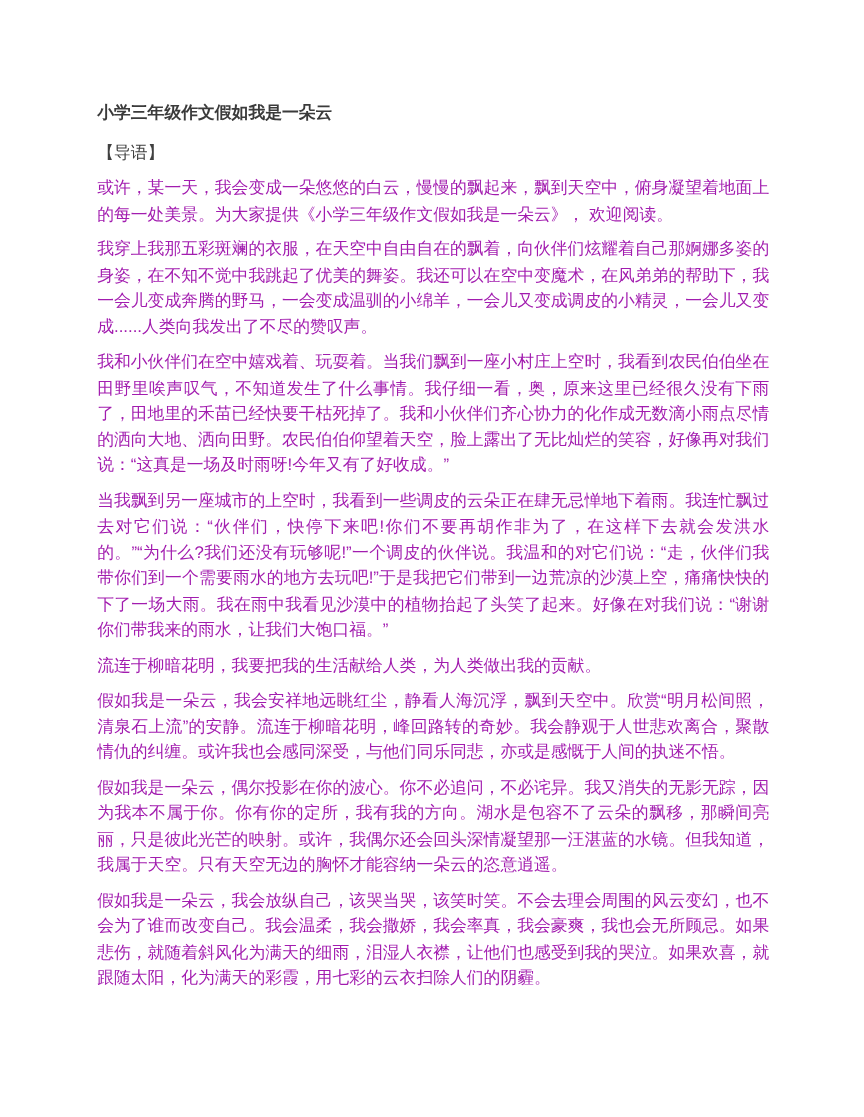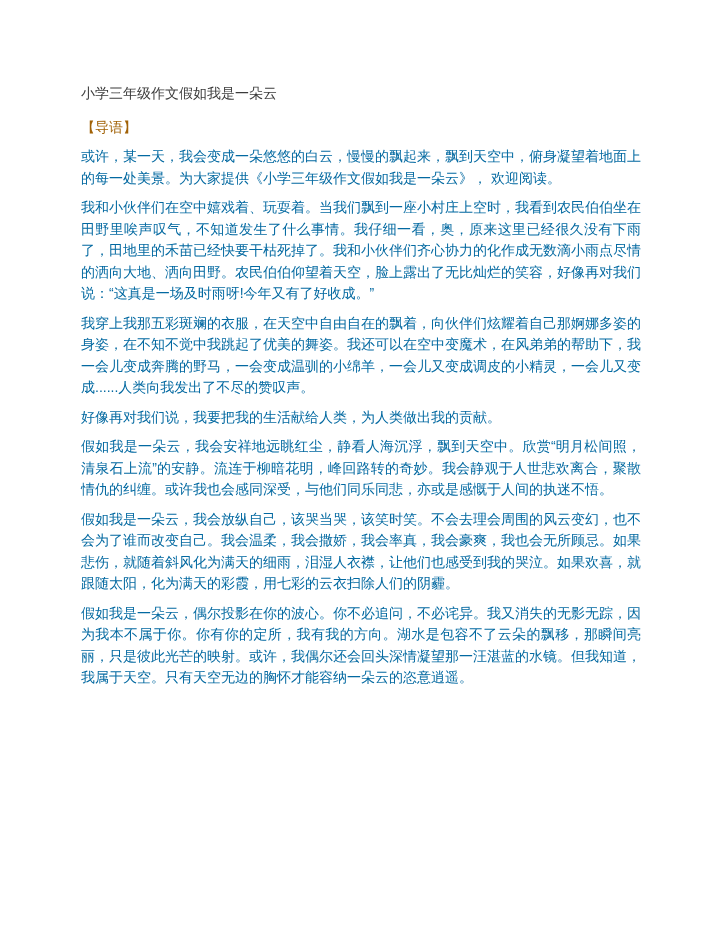--- a/index.html
+++ b/index.html
@@ -16,56 +16,57 @@
     overflow: hidden;
   }
   .doc {
     width: 720px;
     height: 931px;
     padding: 83px 79px 0 81px;
     background: #ffffff;
   }
   .doc-title {
     font-size: 14px;
-    font-weight: normal;
+    font-weight: bold;
     line-height: 21.5px;
     margin: 0 0 12px 0;
     color: #3b3b3b;
   }
   .section-heading {
     font-size: 14px;
     line-height: 21.5px;
     margin: 0 0 8px 0;
-    color: #a16207;
+    color: #404040;
   }
   .para {
     font-size: 14px;
     line-height: 21.5px;
     margin: 0 0 8px 0;
     text-align: justify;
-    color: #0369a1;
+    color: #a21caf;
     word-break: break-all;
   }
 </style>
 </head>
 <body>
 
 <div class="doc">
   <h1 class="doc-title">小学三年级作文假如我是一朵云</h1>
 
   <div class="section-heading">【导语】</div>
 
   <p class="para">或许，某一天，我会变成一朵悠悠的白云，慢慢的飘起来，飘到天空中，俯身凝望着地面上的每一处美景。为大家提供《小学三年级作文假如我是一朵云》， 欢迎阅读。</p>
 
 
+  <p class="para">我穿上我那五彩斑斓的衣服，在天空中自由自在的飘着，向伙伴们炫耀着自己那婀娜多姿的身姿，在不知不觉中我跳起了优美的舞姿。我还可以在空中变魔术，在风弟弟的帮助下，我一会儿变成奔腾的野马，一会变成温驯的小绵羊，一会儿又变成调皮的小精灵，一会儿又变成......人类向我发出了不尽的赞叹声。</p>
+
   <p class="para">我和小伙伴们在空中嬉戏着、玩耍着。当我们飘到一座小村庄上空时，我看到农民伯伯坐在田野里唉声叹气，不知道发生了什么事情。我仔细一看，奥，原来这里已经很久没有下雨了，田地里的禾苗已经快要干枯死掉了。我和小伙伴们齐心协力的化作成无数滴小雨点尽情的洒向大地、洒向田野。农民伯伯仰望着天空，脸上露出了无比灿烂的笑容，好像再对我们说：“这真是一场及时雨呀!今年又有了好收成。”</p>
 
-  <p class="para">我穿上我那五彩斑斓的衣服，在天空中自由自在的飘着，向伙伴们炫耀着自己那婀娜多姿的身姿，在不知不觉中我跳起了优美的舞姿。我还可以在空中变魔术，在风弟弟的帮助下，我一会儿变成奔腾的野马，一会变成温驯的小绵羊，一会儿又变成调皮的小精灵，一会儿又变成......人类向我发出了不尽的赞叹声。</p>
+  <p class="para">当我飘到另一座城市的上空时，我看到一些调皮的云朵正在肆无忌惮地下着雨。我连忙飘过去对它们说：“伙伴们，快停下来吧!你们不要再胡作非为了，在这样下去就会发洪水的。”“为什么?我们还没有玩够呢!”一个调皮的伙伴说。我温和的对它们说：“走，伙伴们我带你们到一个需要雨水的地方去玩吧!”于是我把它们带到一边荒凉的沙漠上空，痛痛快快的下了一场大雨。我在雨中我看见沙漠中的植物抬起了头笑了起来。好像在对我们说：“谢谢你们带我来的雨水，让我们大饱口福。”</p>
 
-
-  <p class="para">好像再对我们说，我要把我的生活献给人类，为人类做出我的贡献。</p>
+  <p class="para">流连于柳暗花明，我要把我的生活献给人类，为人类做出我的贡献。</p>
 
   <p class="para">假如我是一朵云，我会安祥地远眺红尘，静看人海沉浮，飘到天空中。欣赏“明月松间照，清泉石上流”的安静。流连于柳暗花明，峰回路转的奇妙。我会静观于人世悲欢离合，聚散情仇的纠缠。或许我也会感同深受，与他们同乐同悲，亦或是感慨于人间的执迷不悟。</p>
 
+  <p class="para">假如我是一朵云，偶尔投影在你的波心。你不必追问，不必诧异。我又消失的无影无踪，因为我本不属于你。你有你的定所，我有我的方向。湖水是包容不了云朵的飘移，那瞬间亮丽，只是彼此光芒的映射。或许，我偶尔还会回头深情凝望那一汪湛蓝的水镜。但我知道，我属于天空。只有天空无边的胸怀才能容纳一朵云的恣意逍遥。</p>
+
   <p class="para">假如我是一朵云，我会放纵自己，该哭当哭，该笑时笑。不会去理会周围的风云变幻，也不会为了谁而改变自己。我会温柔，我会撒娇，我会率真，我会豪爽，我也会无所顾忌。如果悲伤，就随着斜风化为满天的细雨，泪湿人衣襟，让他们也感受到我的哭泣。如果欢喜，就跟随太阳，化为满天的彩霞，用七彩的云衣扫除人们的阴霾。</p>
-
-  <p class="para">假如我是一朵云，偶尔投影在你的波心。你不必追问，不必诧异。我又消失的无影无踪，因为我本不属于你。你有你的定所，我有我的方向。湖水是包容不了云朵的飘移，那瞬间亮丽，只是彼此光芒的映射。或许，我偶尔还会回头深情凝望那一汪湛蓝的水镜。但我知道，我属于天空。只有天空无边的胸怀才能容纳一朵云的恣意逍遥。</p>
 </div>
 
 </body></html>

